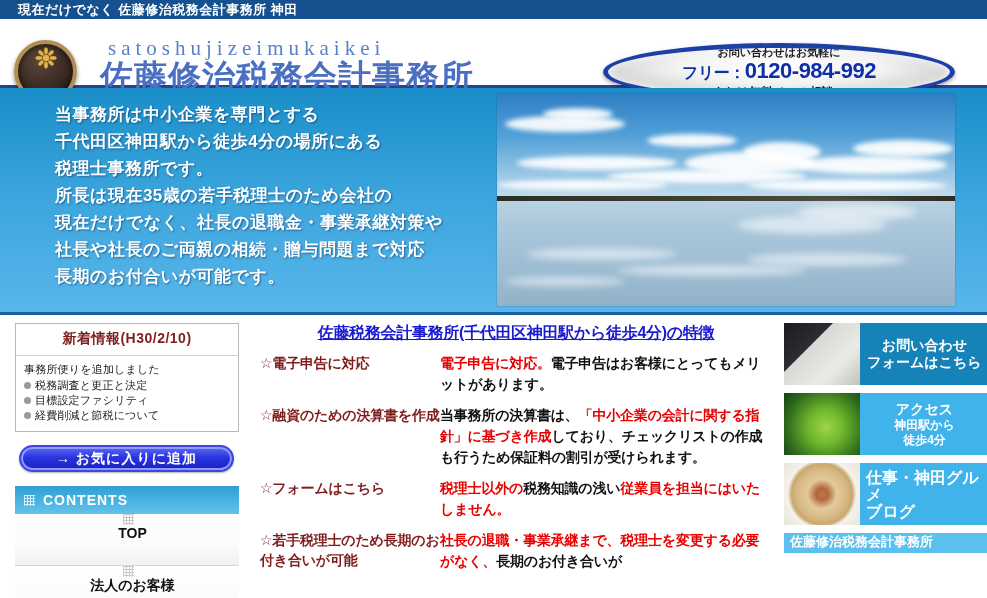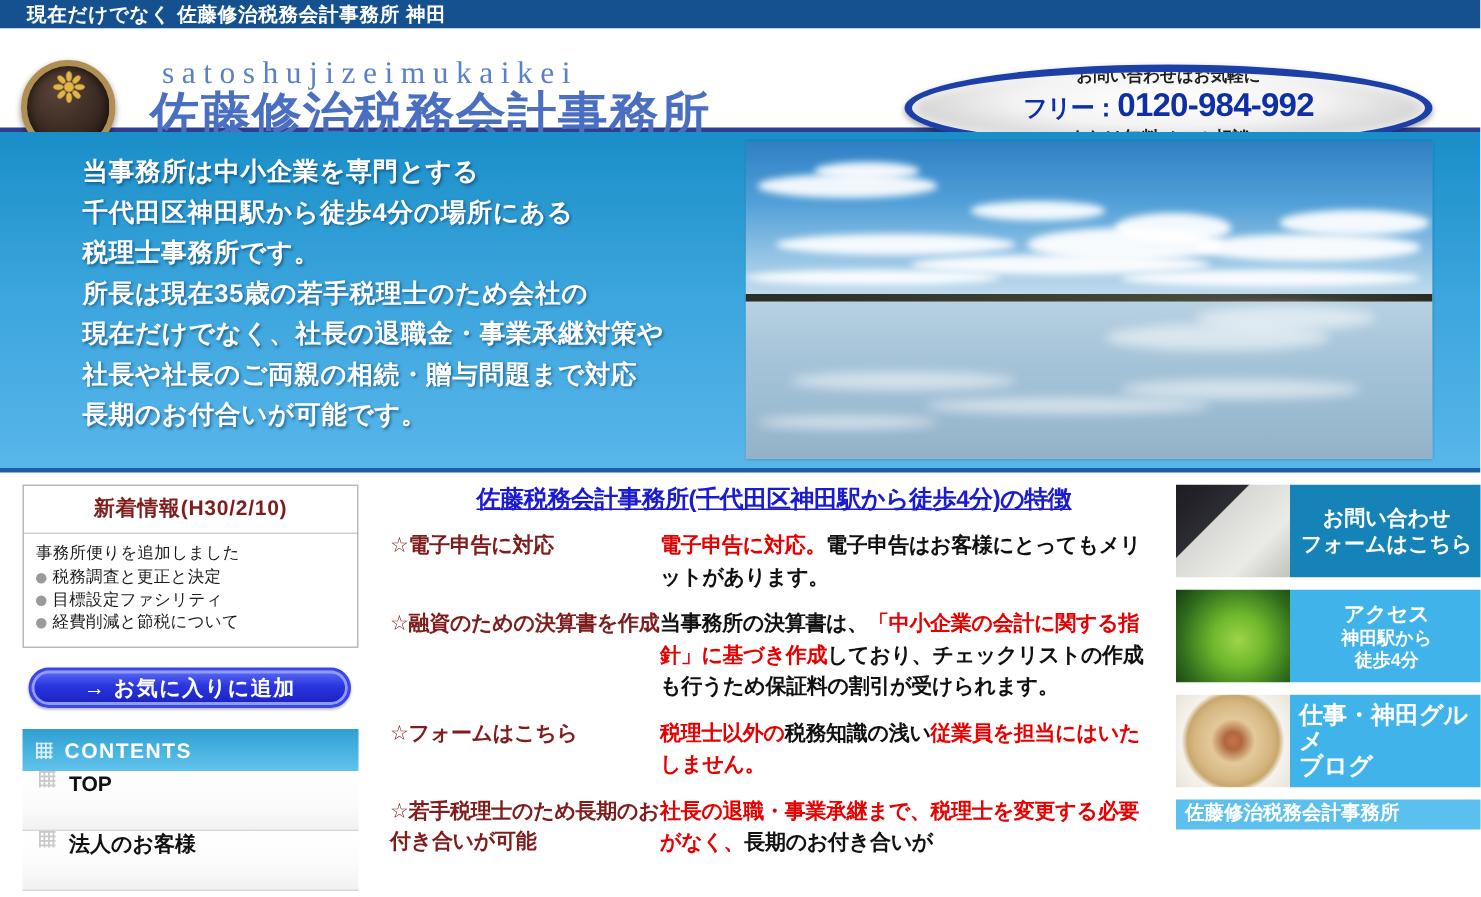--- a/index.html
+++ b/index.html
@@ -186,27 +186,28 @@
   }
   .grid-icon {
     width: 11px; height: 11px; margin-right: 8px;
     background-image:
       linear-gradient(90deg, rgba(255,255,255,.9) 1px, transparent 1px),
       linear-gradient(180deg, rgba(255,255,255,.9) 1px, transparent 1px);
     background-size: 3px 3px;
     opacity: .85;
   }
   .menu-item {
-    width: 224px; height: 40px;
+    width: 224px; height: 52px;
     background: linear-gradient(180deg, #ffffff 0%, #fbfbfb 60%, #f1f1f1 100%);
     border-bottom: 1px solid #d6d6d6;
-    display: flex; 
+    display: flex; align-items: center;
     padding-left: 11px;
     font-size: 14px; font-weight: bold; color: #111;
     cursor: pointer;
+    flex-direction: column;
   }
   .menu-item .mgrid {
     width: 11px; height: 11px; margin-right: 9px;
     background-image:
       linear-gradient(90deg, #c9c9c9 1px, transparent 1px),
       linear-gradient(180deg, #c9c9c9 1px, transparent 1px);
     background-size: 3px 3px;
   }
 
   

